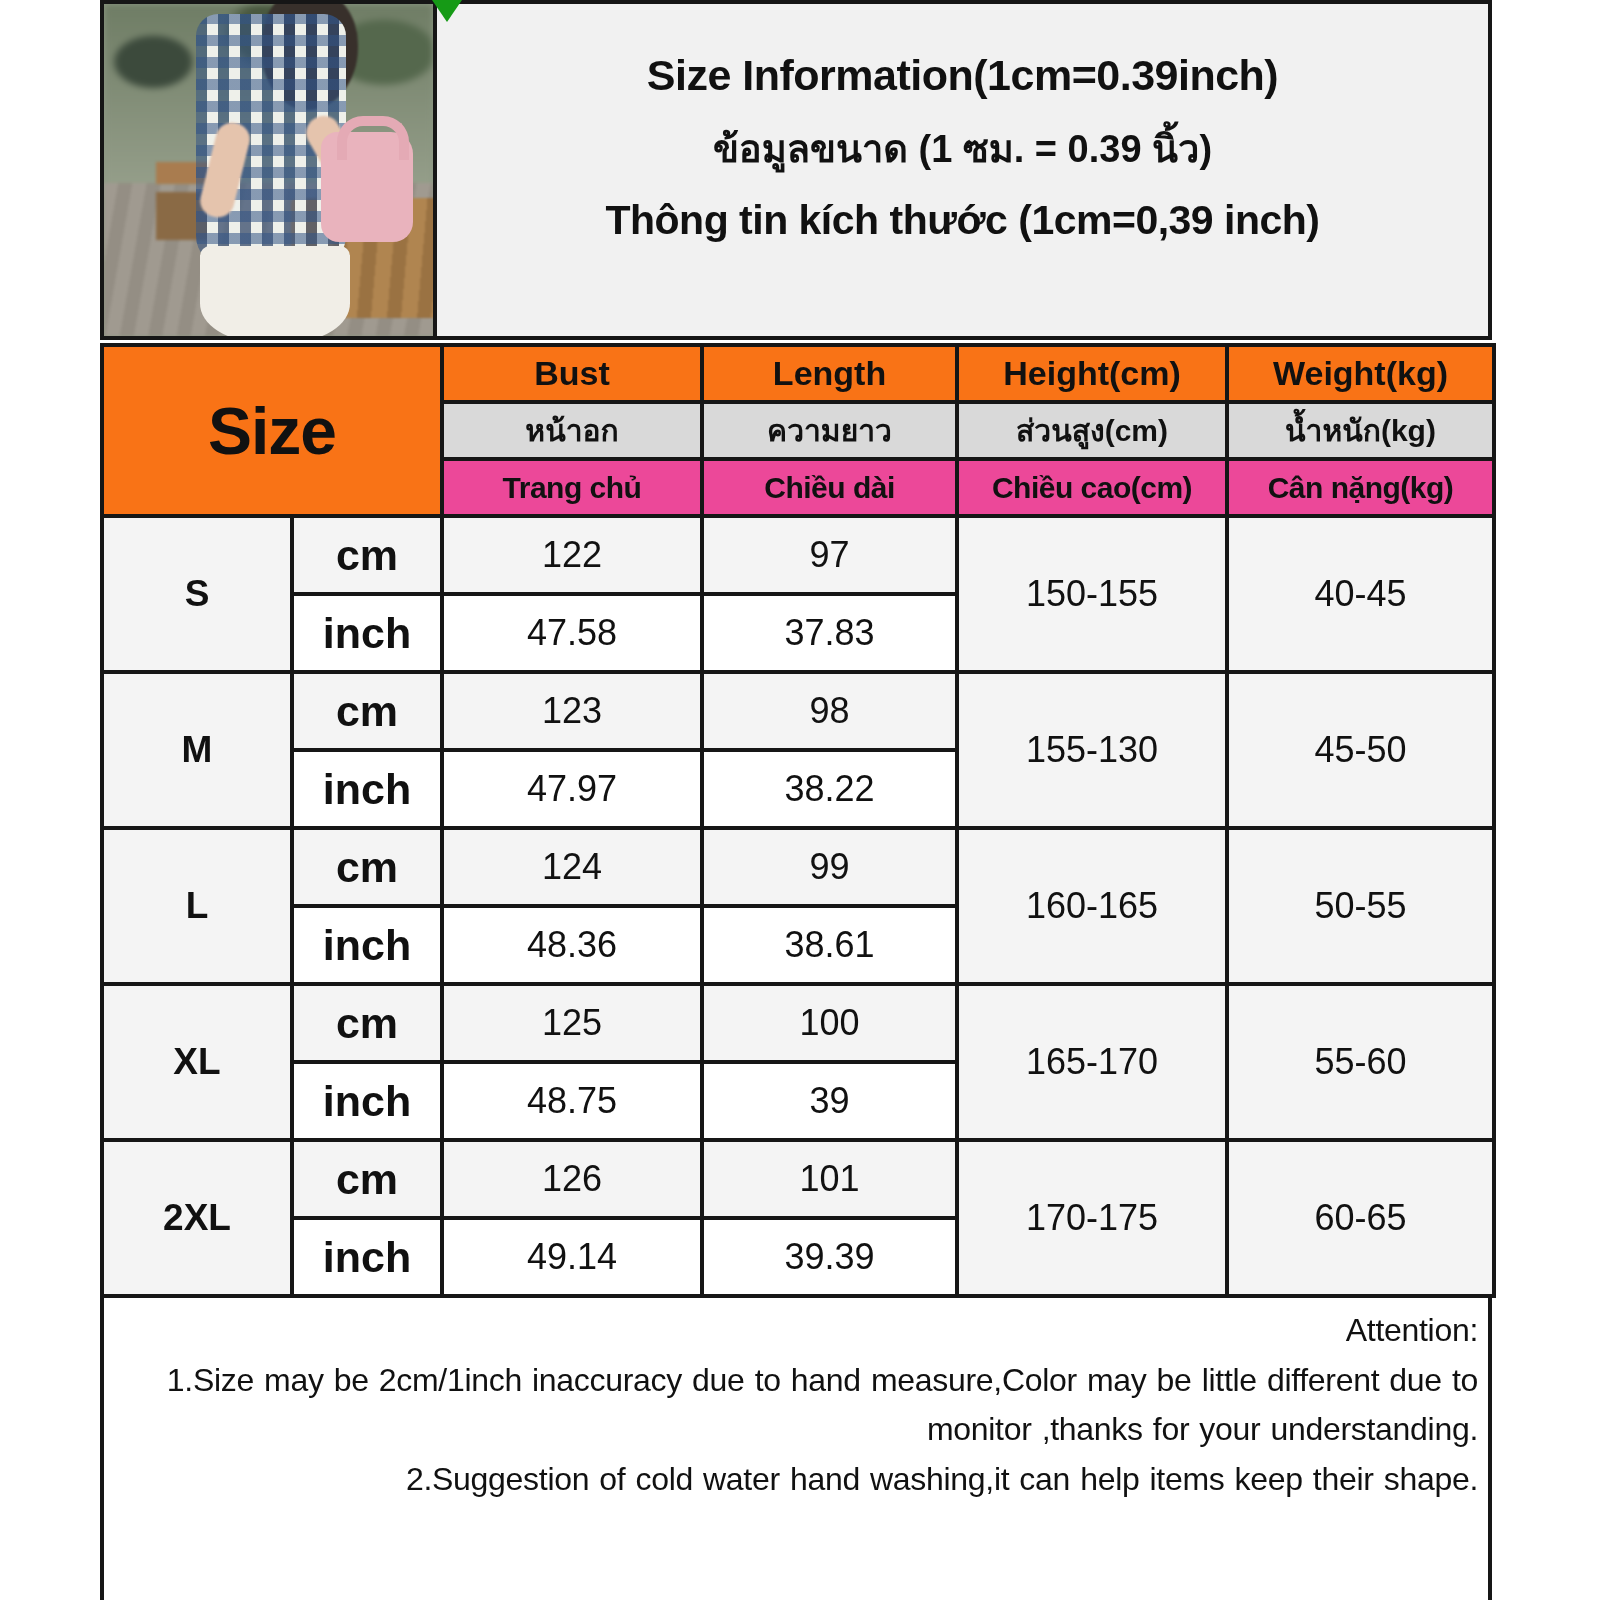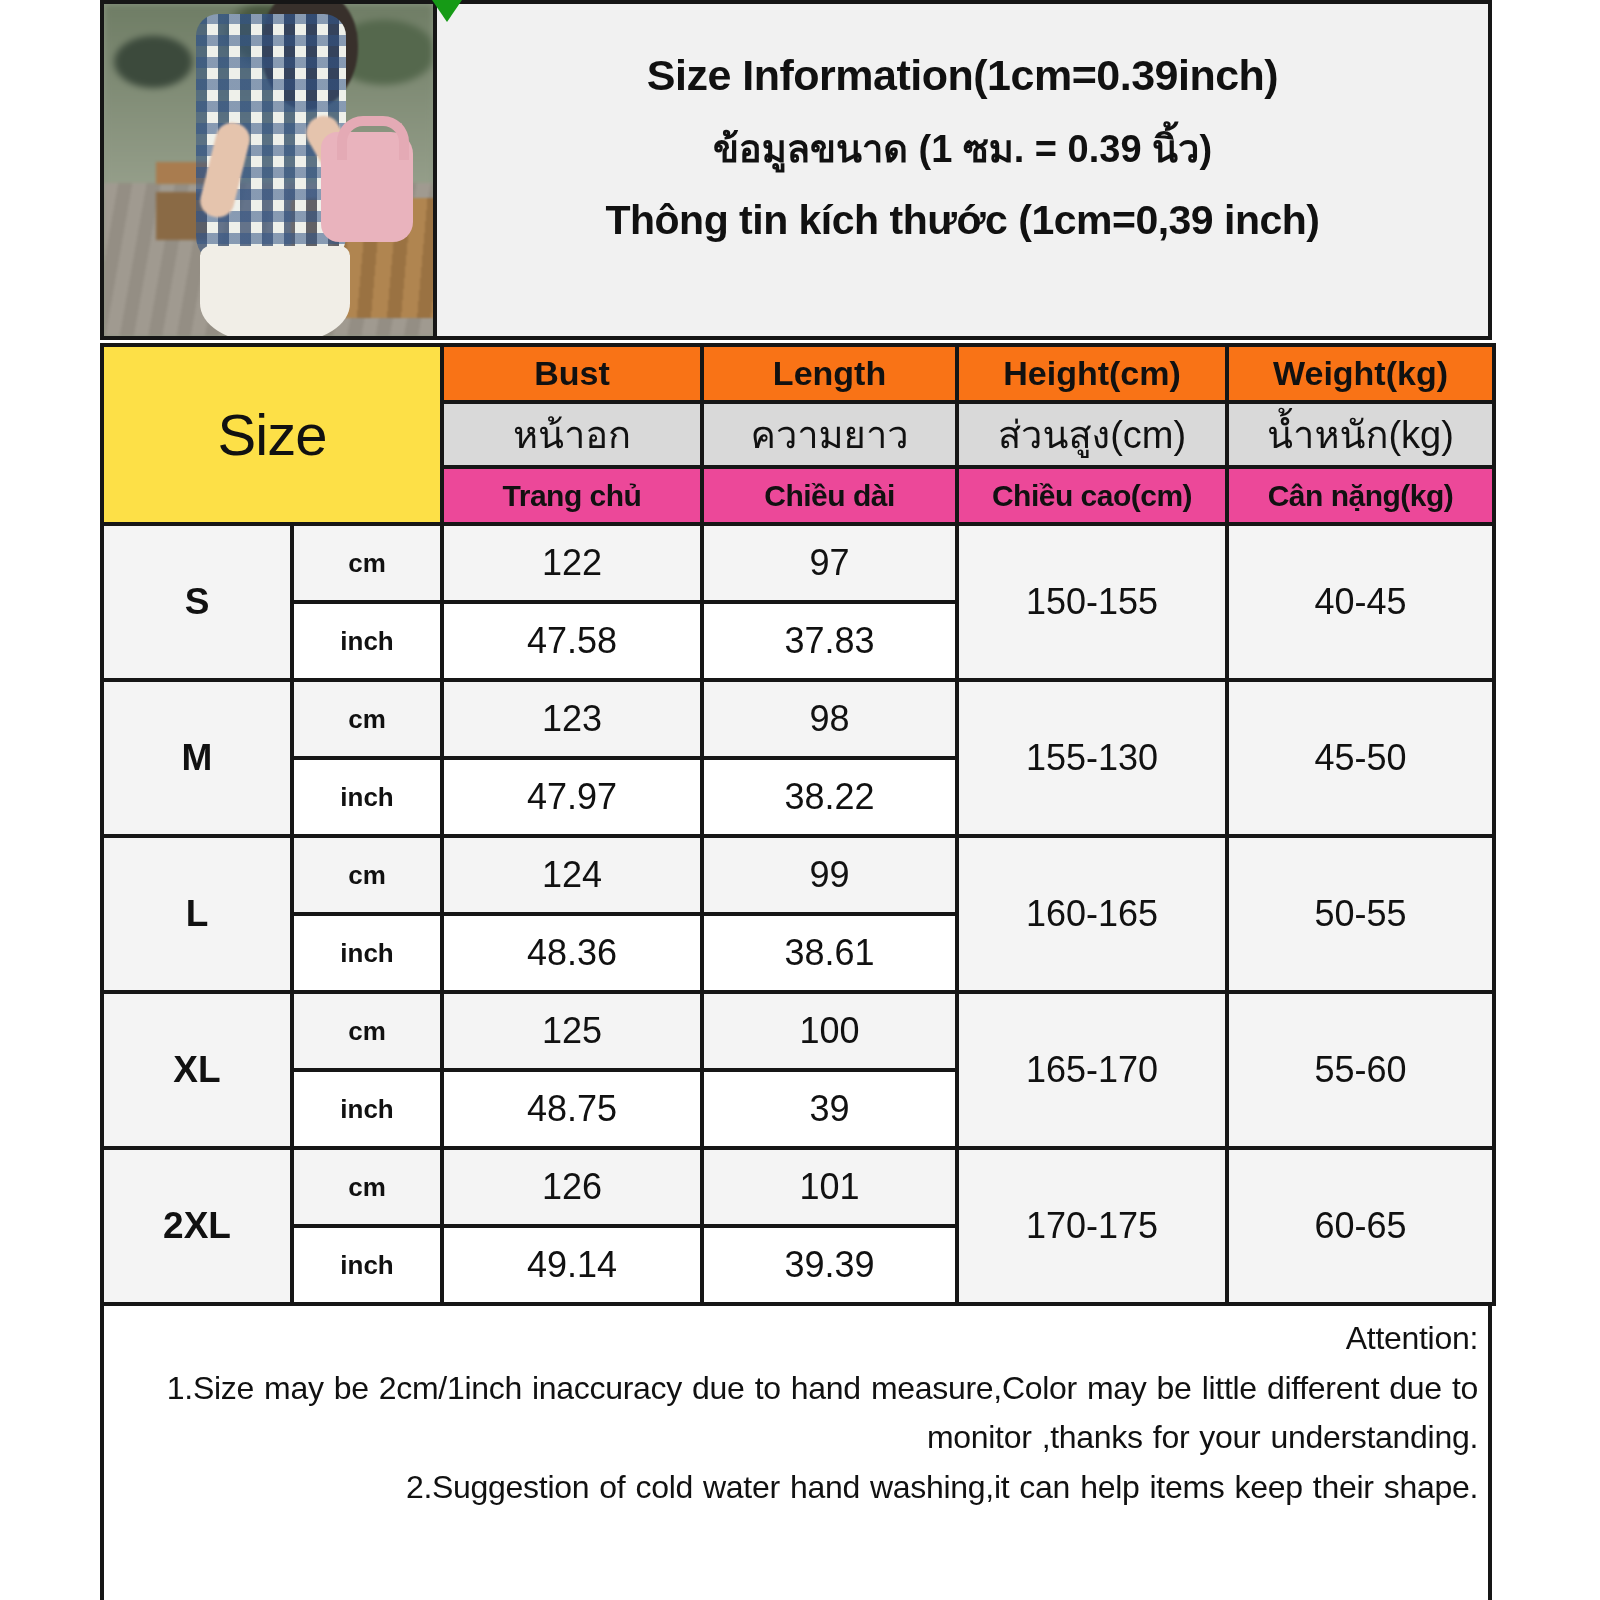--- a/index.html
+++ b/index.html
@@ -69,27 +69,27 @@
   
   table.size-table { width:1392px; border-collapse:collapse; table-layout:fixed; margin-top:3px; }
   .size-table th, .size-table td { border:4px solid #161616; text-align:center; vertical-align:middle; overflow:hidden; }
   col.c-size { width:190px; } col.c-unit { width:150px; }
   col.c-bust { width:260px; } col.c-len { width:255px; }
   col.c-hei { width:270px; } col.c-wei { width:267px; }
 
   .size-table thead tr { height:57px; }
   .size-table tbody tr { height:78px; }
 
-  .corner-cell { background:#fde047; font-size:58px; font-weight:normal; letter-spacing:-1px; }
+  .corner-cell { background:#f97316; font-size:66px; font-weight:bold; letter-spacing:-1px; }
   .h-en { background:#f97316; font-size:34px; font-weight:bold; }
-  .h-th { background:#d9d9d9; font-size:38px; font-weight:normal; }
+  .h-th { background:#d9d9d9; font-size:30px; font-weight:bold; }
   .h-vi { background:#ec4899; font-size:30px; font-weight:bold; letter-spacing:-.5px; }
 
   .size-cell { background:#d9d9d9; font-size:37px; font-weight:bold; }
-  .unit-cell { font-size:26px; font-weight:bold; }
+  .unit-cell { font-size:43px; font-weight:bold; }
   .val { font-size:36px; font-weight:normal; }
   tr.row-cm td { background:#f4f4f4; }
   tr.row-inch td { background:#ffffff; }
   td.range-cell { background:#f4f4f4; font-size:36px; font-weight:normal; }
 
   
   .attention-box {
     width:1392px; height:308px;
     border:4px solid #161616; border-top:none;
     background:#fff; padding:8px 10px 0 10px;

